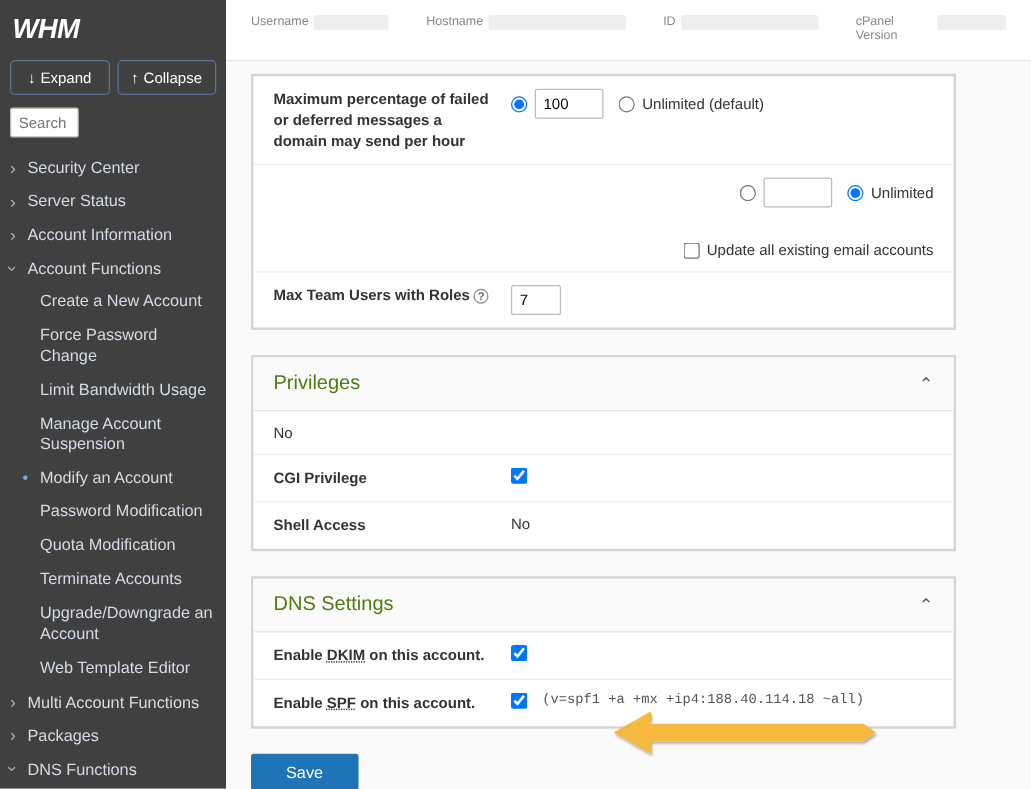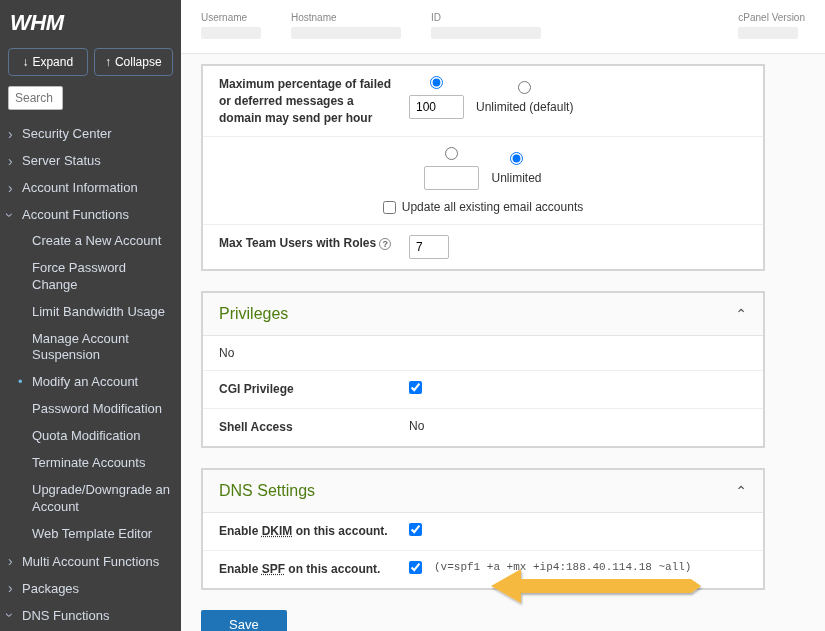--- a/index.html
+++ b/index.html
@@ -14,36 +14,36 @@
     .search-box input { width: 100%; padding: 6px 8px; font-size: 12px; border: 1px solid #5b7293; border-radius: 3px; background: #fff; color: #333; }
     .nav { flex: 1; overflow-y: auto; font-size: 13px; }
     .nav-item { padding: 6px 10px 6px 22px; cursor: pointer; display: flex; align-items: center; position: relative; color: #d4dbe6; }
     .nav-chevron::before { content: "›"; position: absolute; left: 8px; font-size: 14px; color: #a9b6cc; }
     .nav-chevron-down::before { content: "›"; transform: rotate(90deg); display: inline-block; position: absolute; left: 8px; font-size: 14px; color: #a9b6cc; }
     .nav-sub { padding: 5px 10px 5px 32px; cursor: pointer; color: #d4dbe6; font-size: 13px; line-height: 1.3; }
     .nav-sub.active { position: relative; }
     .nav-sub.active::before { content: "•"; position: absolute; left: 18px; color: #6fb3e0; }
     .main { flex: 1; background: #fafafa; overflow-y: auto; padding: 0; position: relative; }
     .header-bar { background: #fff; border-bottom: 1px solid #e5e5e5; padding: 12px 20px 14px 20px; display: flex; gap: 30px; font-size: 10px; color: #888; }
-    .header-bar .col { display: flex; flex-direction: column; gap: 4px; }
+    .header-bar .col { display: flex; flex-direction: row; gap: 4px; }
     .header-bar .blur { background: #eee; height: 12px; width: 60px; border-radius: 2px; }
     .header-bar .blur.lg { width: 110px; }
     .content { padding: 10px 60px 20px 20px; }
     .panel { border: 2px solid #d5d5d5; background: #fff; margin-bottom: 20px; }
     .panel-header { padding: 12px 16px; border-bottom: 1px solid #e5e5e5; display: flex; justify-content: space-between; align-items: center; cursor: pointer; background: #fafafa; }
     .panel-title { font-size: 16px; font-weight: 400; color: #4d7c0f; }
     .panel-body { padding: 0; }
     .row { display: flex; padding: 10px 16px; border-bottom: 1px solid #eee; align-items: flex-start; gap: 10px; }
     .row:last-child { border-bottom: none; }
     .row .lbl { width: 180px; flex-shrink: 0; font-weight: 600; font-size: 12px; color: #333; line-height: 1.4; }
     .row .ctrl { flex: 1; display: flex; align-items: center; gap: 12px; flex-wrap: wrap; font-size: 12px; }
     .row .val { font-size: 12px; color: #333; }
     input[type="text"] { padding: 4px 6px; border: 1px solid #bbb; border-radius: 2px; font-size: 12px; width: 55px; }
     input[type="text"].narrow { width: 40px; }
-    .radio-group { display: flex; align-items: center; gap: 6px; flex-direction: column; }
+    .radio-group { display: flex; align-items: center; gap: 6px; }
     .checkbox-line { display: flex; align-items: center; gap: 6px; font-size: 12px; color: #333; }
     .help-icon { display: inline-block; width: 12px; height: 12px; border: 1px solid #888; border-radius: 50%; font-size: 9px; line-height: 11px; text-align: center; color: #666; margin-left: 3px; cursor: help; }
     .dotted-u { text-decoration: underline dotted; margin-top: 46px; }
     .spf-record { font-family: "Courier New", monospace; font-size: 11px; color: #555; }
     .save-btn { background: #1f73b7; color: #fff; border: none; padding: 7px 28px; font-size: 13px; cursor: pointer; border-radius: 2px; display: inline-block; }
     .arrow-annot { position: absolute; left: 310px; bottom: 20px; width: 220px; height: 50px; pointer-events: none; }
     .collapse-icon { font-size: 14px; color: #555; }
   </style>
 </head>
 <body>
@@ -118,21 +118,21 @@
                   <input type="radio" checked="" style="">
                   <input type="text" value="100" style="">
                 </span>
               <span class="radio-group">
                   <input type="radio" style="">
                   <span>Unlimited (default)</span>
                 </span>
             </div>
           </div>
           <div class="row">
-            <div class="ctrl" style="flex-direction:column; align-items:center; gap:10px;">
+            <div class="ctrl" style="flex-direction:column; align-items:flex-end; gap:27px;">
               <div style="display:flex; gap:12px; align-items:center;">
                 <span class="radio-group">
                     <input type="radio" style="">
                     <input type="text" value="" style="">
                   </span>
                 <span class="radio-group">
                     <input type="radio" checked="" style="">
                     <span>Unlimited</span>
                   </span>
               </div>

